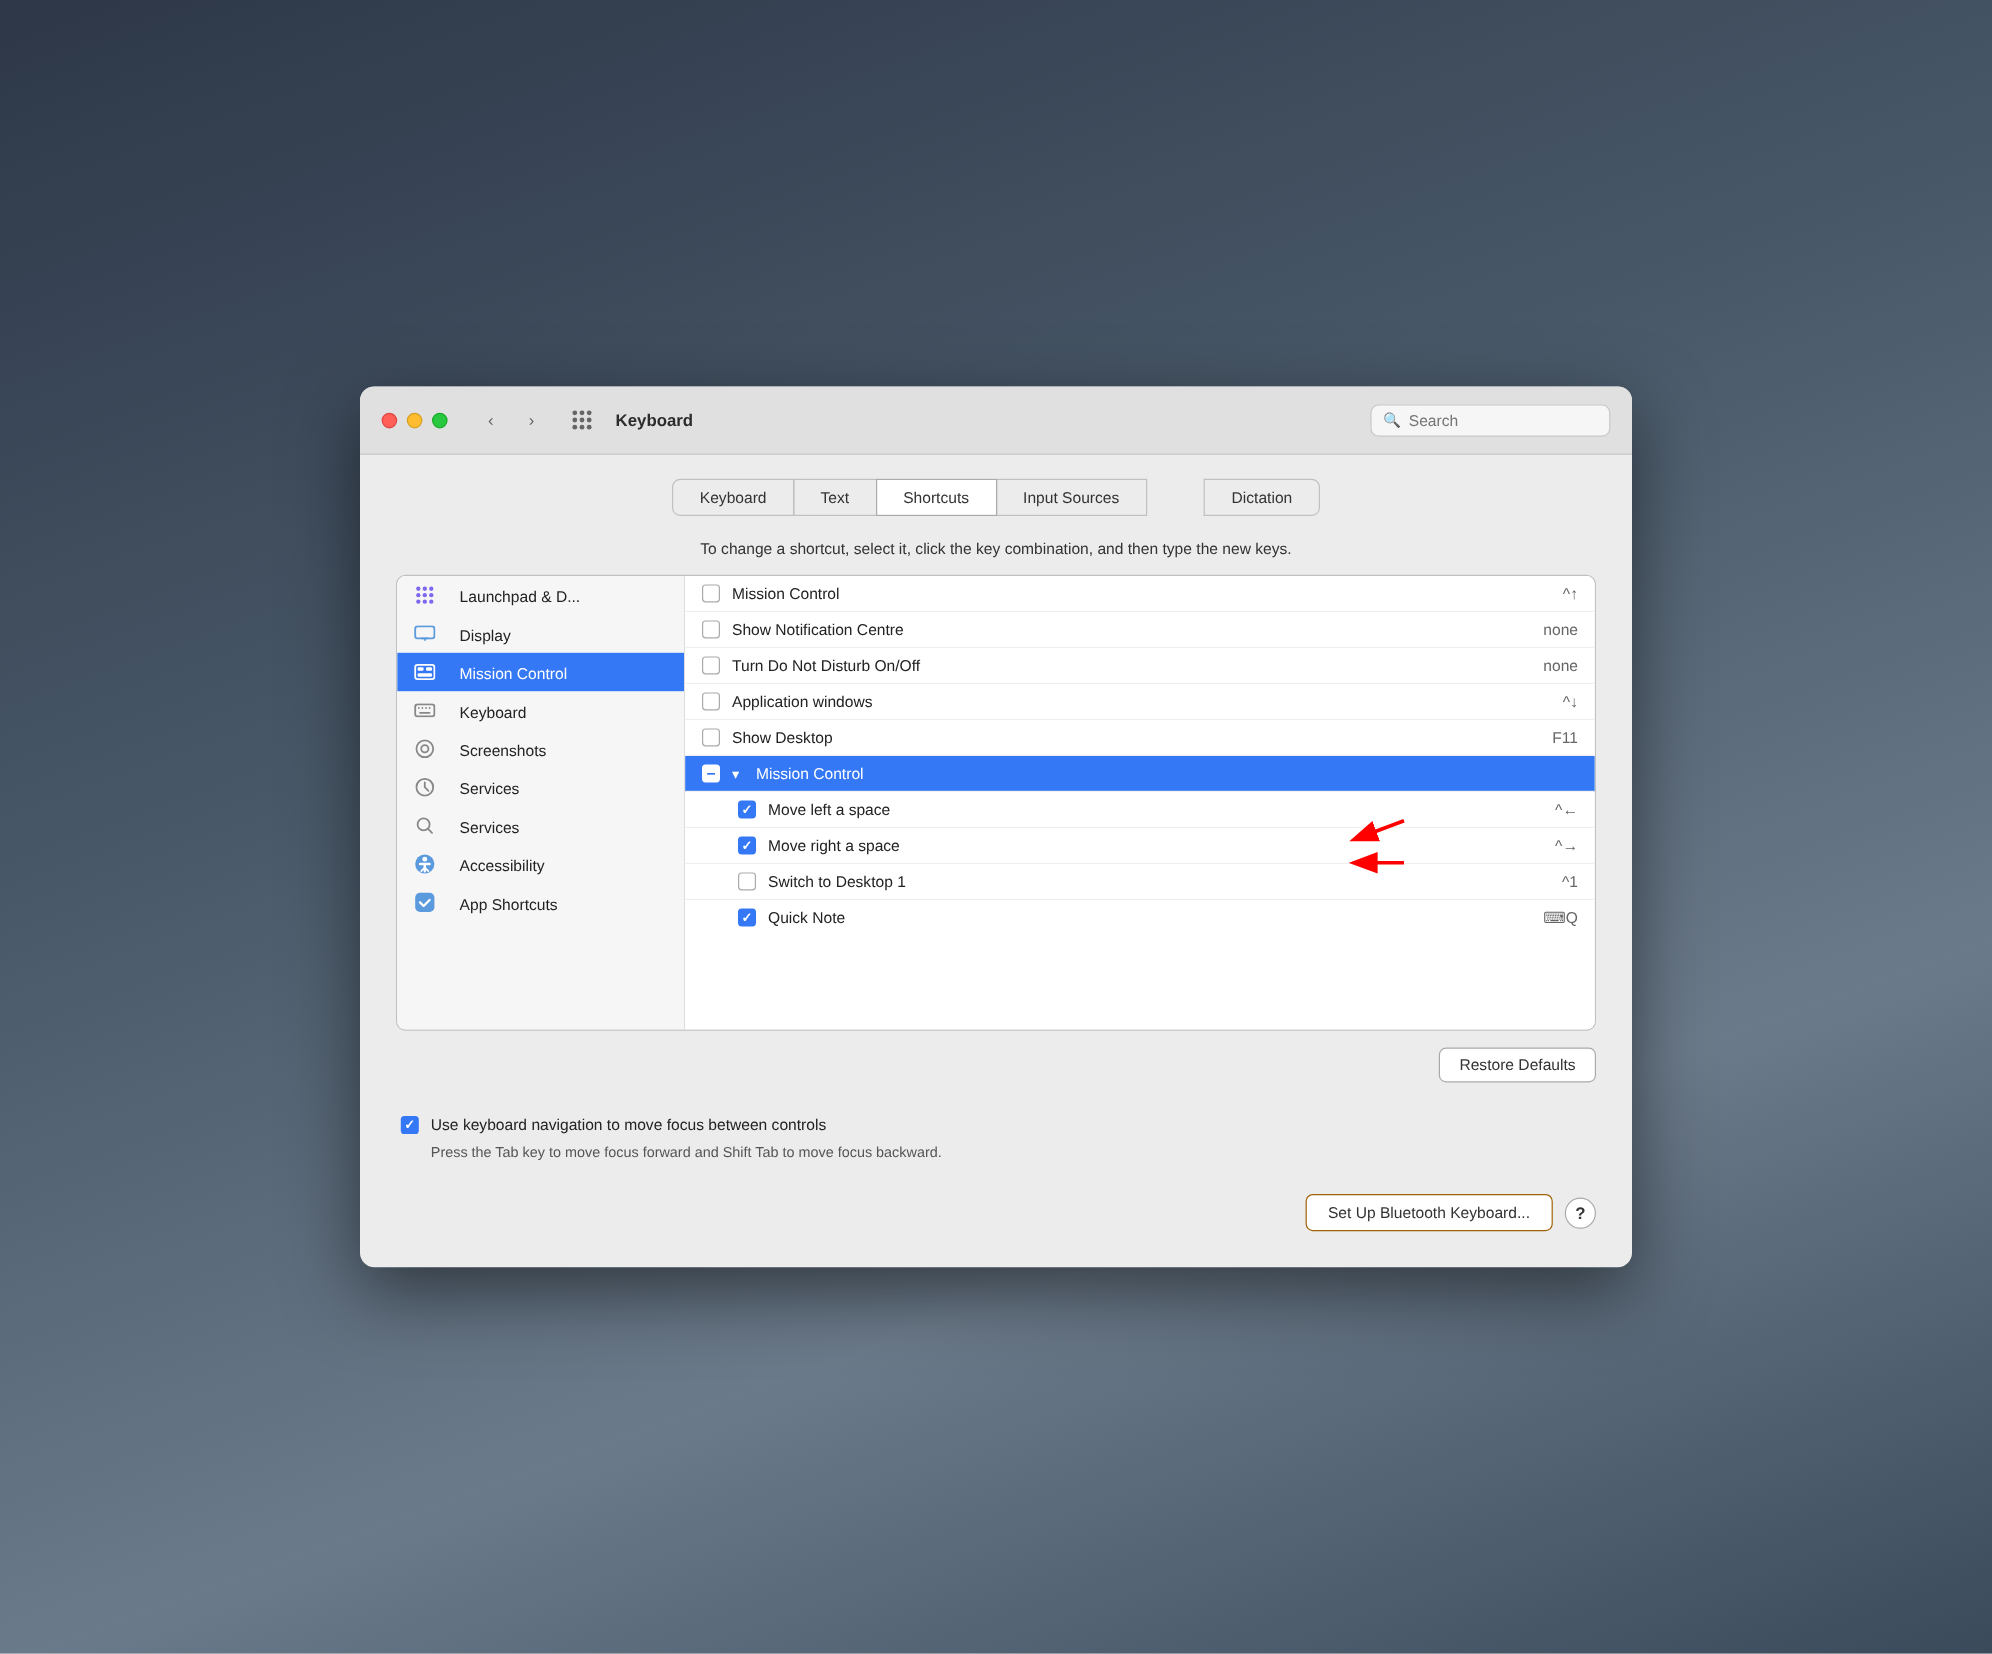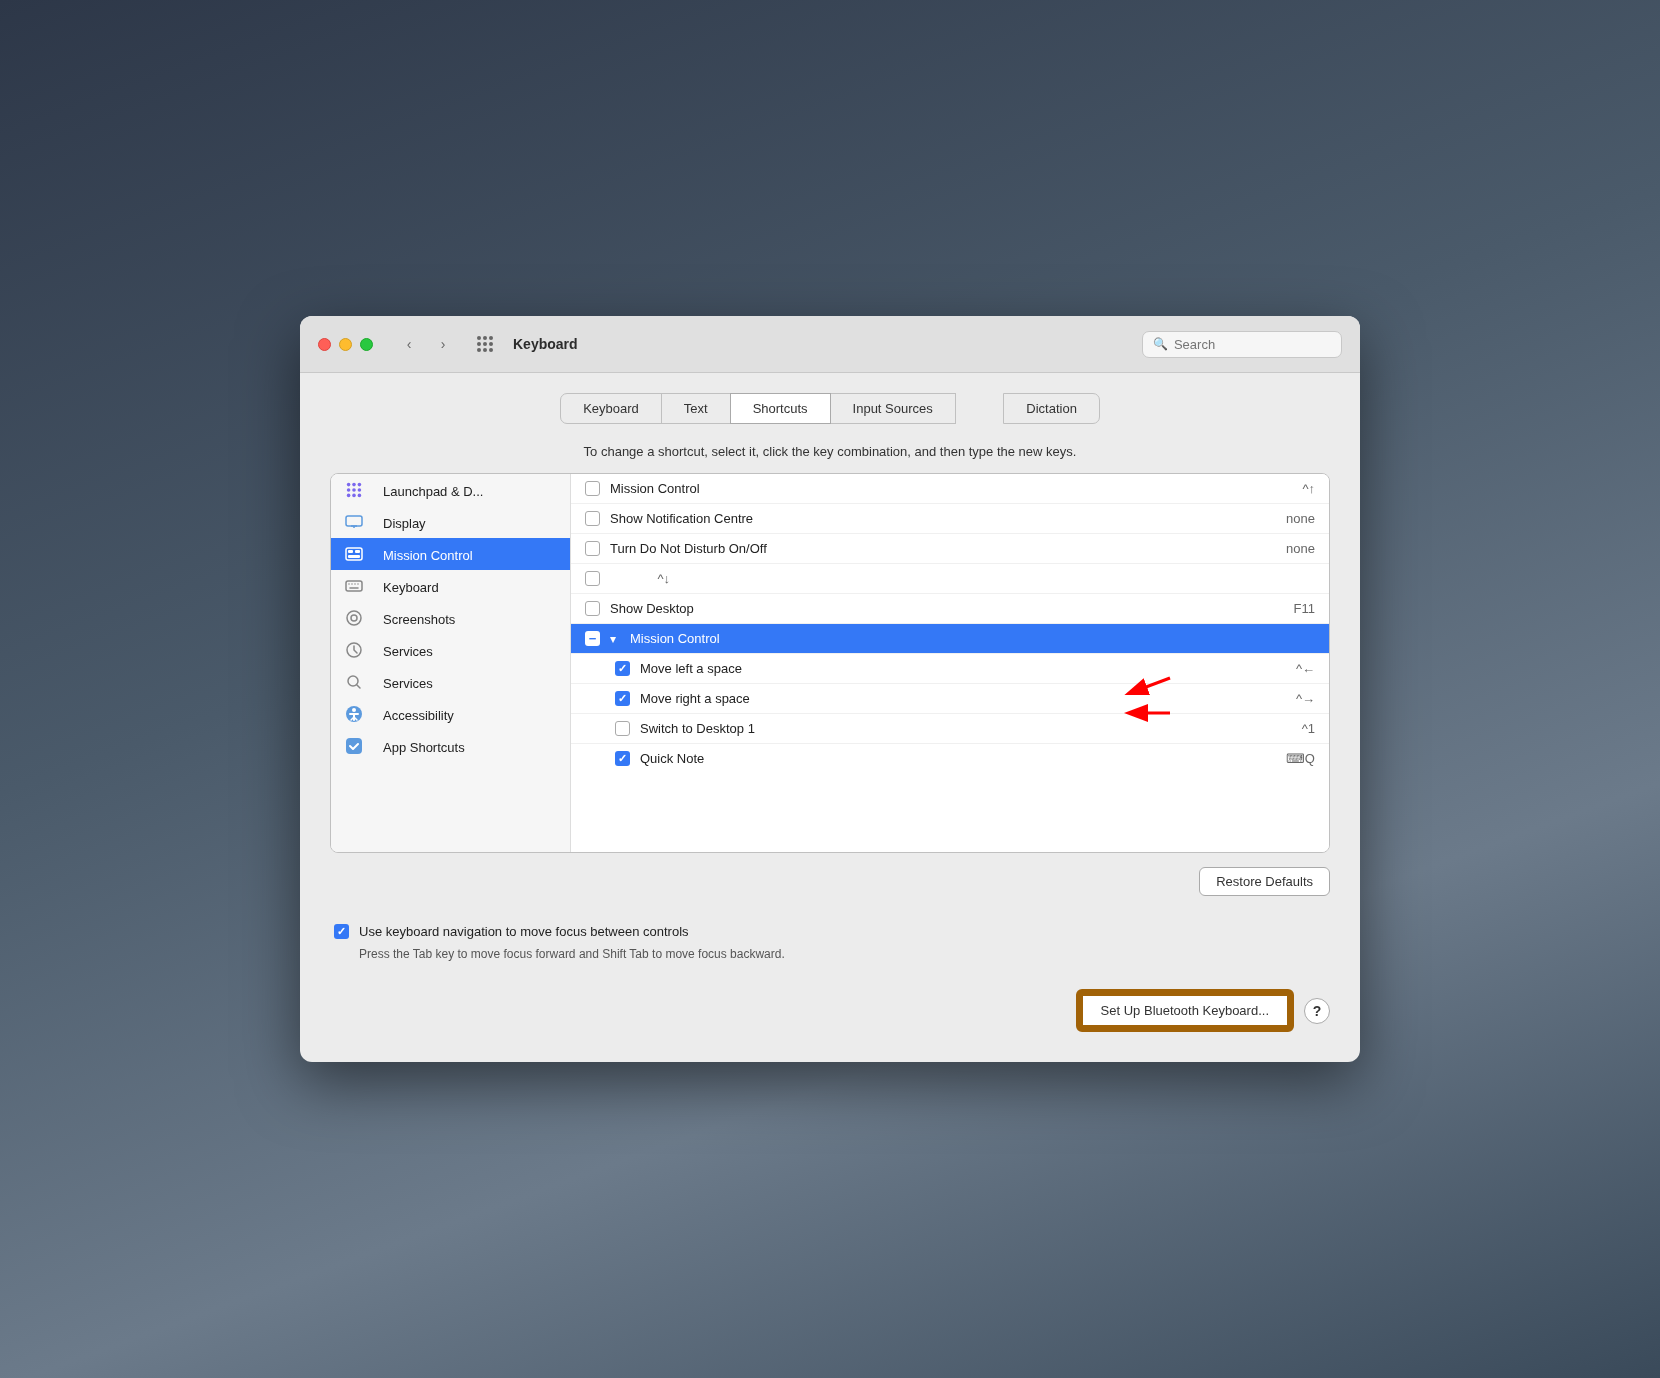--- a/index.html
+++ b/index.html
@@ -334,21 +334,21 @@
       justify-content: flex-end;
       align-items: center;
       margin-top: 28px;
       gap: 10px;
     }
 
     .setup-btn {
       padding: 7px 18px;
       font-size: 13px;
       background: white;
-      border: 7px solid #a16207;
+      border: 1px solid #a16207;
       border-radius: 6px;
       cursor: pointer;
       color: #333;
     }
 
     .help-btn {
       width: 26px;
       height: 26px;
       border-radius: 50%;
       background: white;
@@ -544,20 +544,21 @@
         </div>
 
         <div class="shortcut-row">
           <div class="checkbox-unchecked"></div>
           <span class="shortcut-name">Turn Do Not Disturb On/Off</span>
           <span class="shortcut-key">none</span>
         </div>
 
         <div class="shortcut-row">
           <div class="checkbox-unchecked"></div>
+          <span class="shortcut-name">Application windows</span>
           <span class="shortcut-key">^↓</span>
         </div>
 
         <div class="shortcut-row">
           <div class="checkbox-unchecked"></div>
           <span class="shortcut-name">Show Desktop</span>
           <span class="shortcut-key">F11</span>
         </div>
 
         <div class="shortcut-row selected header-row">

